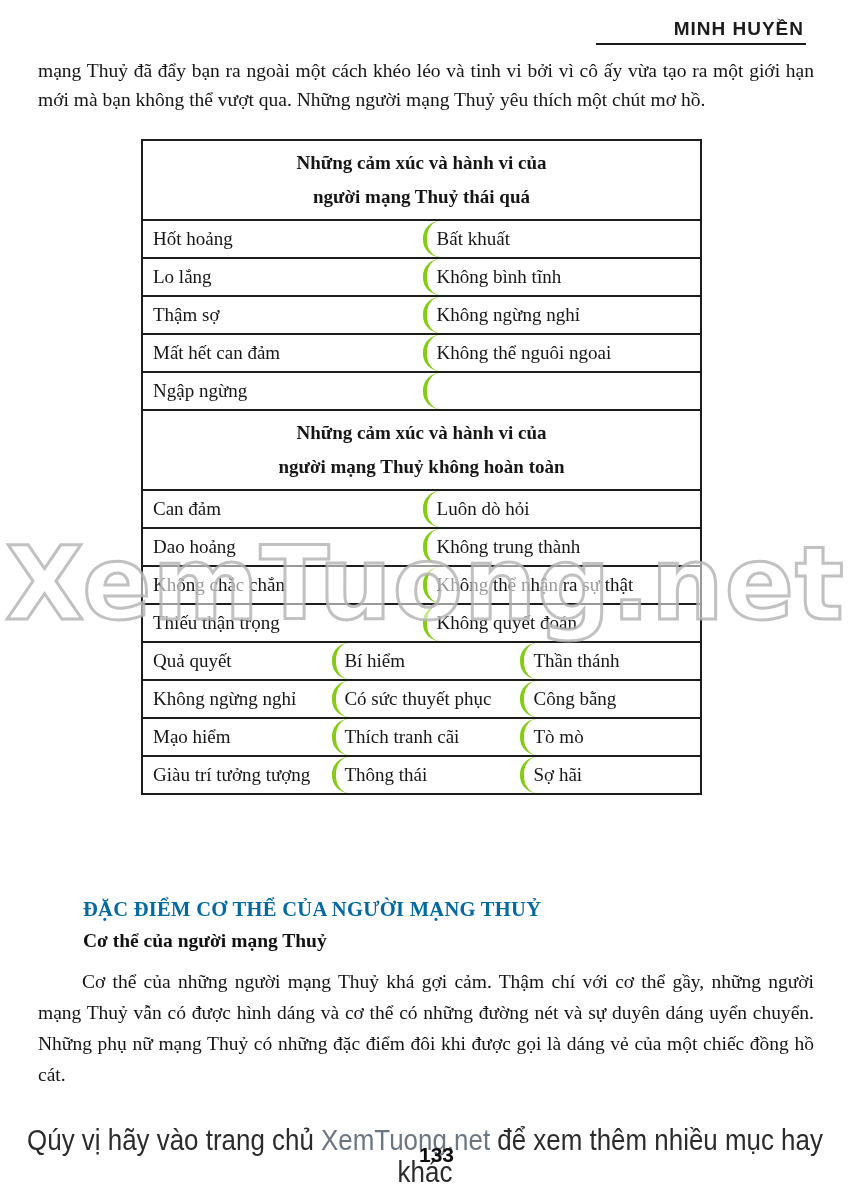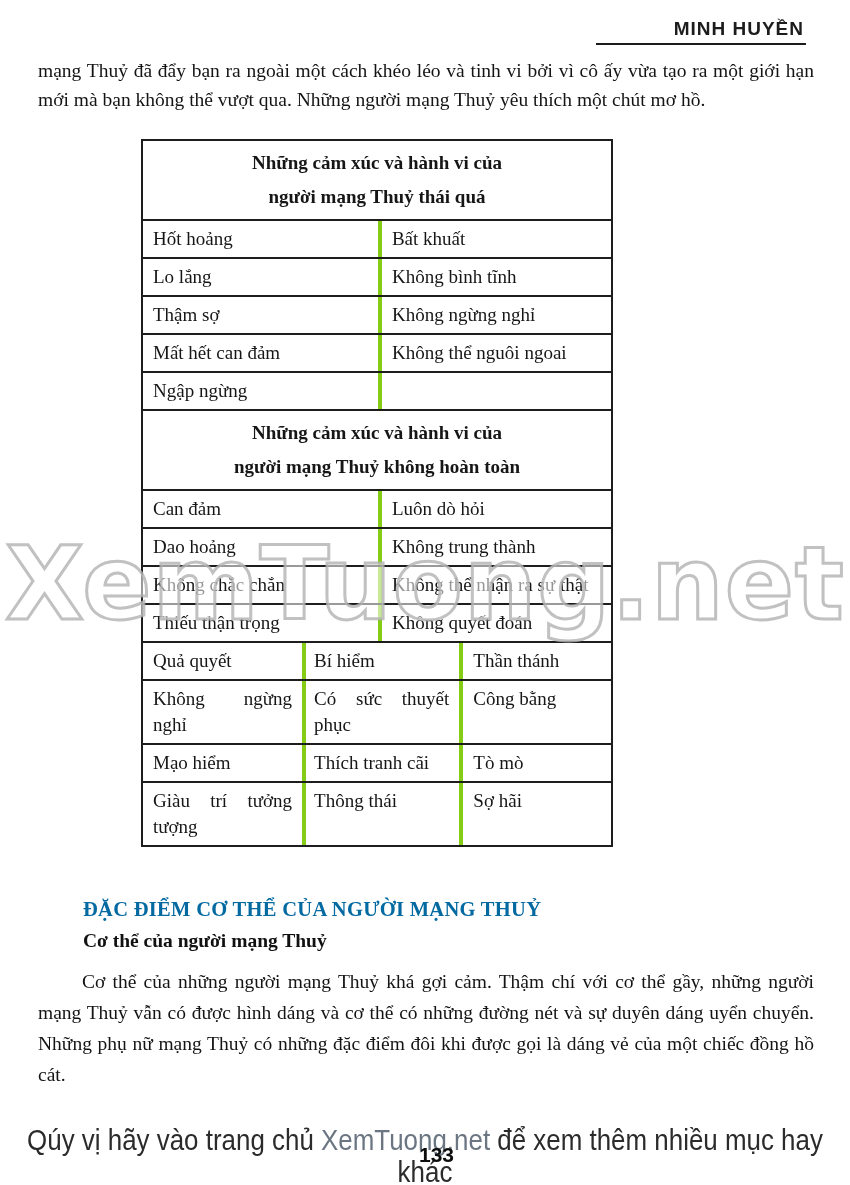--- a/index.html
+++ b/index.html
@@ -45,41 +45,42 @@
     color: #141414;
   }
   .p1 { top: 56px; }
   .p2 { top: 966px; text-indent: 44px; line-height: 31px; }
 
   
   .tbl {
     position: absolute;
     top: 139px;
     left: 141px;
-    width: 472px;
+    width: 561px;
     border: 2px solid #1d1d1d;
     background: transparent;
     font-size: 19px;
     z-index: 1;
   }
   .thead {
     text-align: center;
     font-weight: 700;
     line-height: 34px;
     padding: 5px 4px;
     border-top: 2px solid #1d1d1d;
   }
   .tbl > .thead:first-child { border-top: none; }
   .thead.single { line-height: 27px; padding: 3px 4px; }
   .trow { display: flex; border-top: 2px solid #1d1d1d; }
   .trow .c {
     padding: 5px 10px;
     line-height: 26px;
     text-align: justify;
     min-height: 36px;
+    border-radius: 17px;
   }
   .trow .c + .c { border-left: 4px solid #84cc16; }
   .row2 .c { width: 50.2%; }
   .row2 .c + .c { width: 49.8%; }
   .row3 .c:nth-child(1) { width: 34%; }
   .row3 .c:nth-child(2) { width: 33.6%; padding-left: 8px; }
   .row3 .c:nth-child(3) { width: 32.4%; }
 
   
   .watermark {

